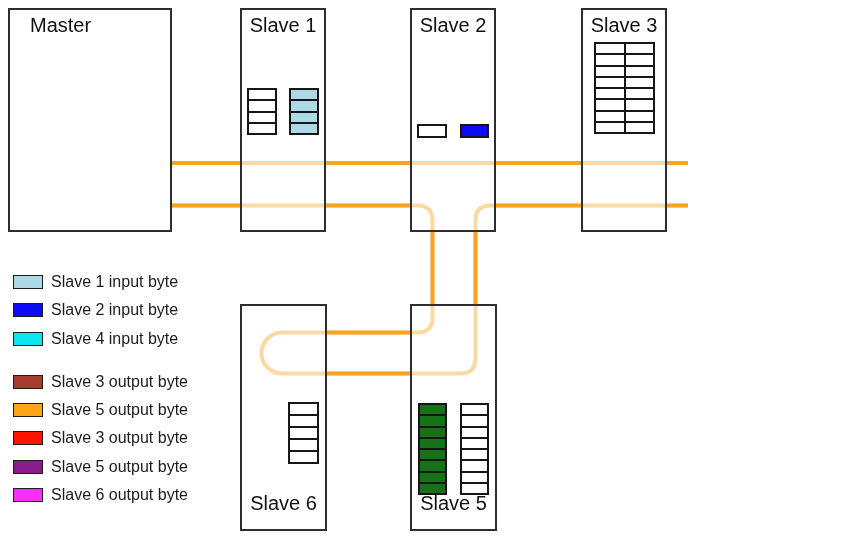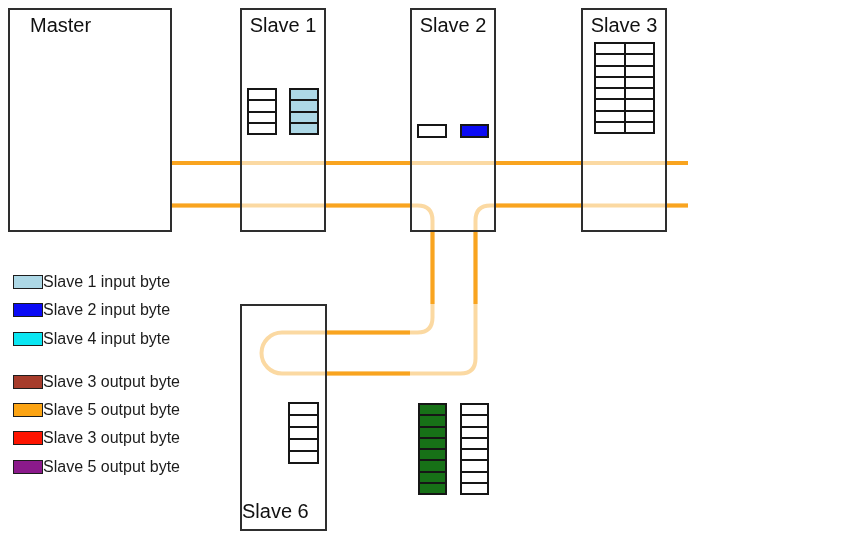--- a/index.html
+++ b/index.html
@@ -15,40 +15,40 @@
   .b-master{left:8px;top:8px;width:164px;height:224px;}
   .b-s1{left:240px;top:8px;width:86px;height:224px;}
   .b-s2{left:410px;top:8px;width:86px;height:224px;}
   .b-s3{left:581px;top:8px;width:86px;height:224px;}
   .b-s4{left:751px;top:8px;width:86px;height:224px;}
   .b-s6{left:240px;top:304px;width:87px;height:227px;}
   .b-s5{left:410px;top:304px;width:87px;height:227px;}
 
   .box-label{position:absolute;font-size:20px;color:var(--text,#111);white-space:nowrap;}
   .box-label.top{left:0;right:0;top:4px;text-align:center;}
-  .box-label.bottom{left:0;right:0;bottom:6px;}
+  .box-label.bottom{left:0;right:0;bottom:14px;text-align:center;}
   .box-label.master{left:20px;top:4px;text-align:left;}
 
   .byte-table{
     position:absolute;display:grid;box-sizing:border-box;
     border:2px solid #161616;background:#161616;gap:2px;
   }
   .byte-table .cell{background:#fff;}
   .t-s1-out{left:247px;top:88px;width:30px;height:47px;}
   .t-s1-in{left:289px;top:88px;width:30px;height:47px;}
   .t-s2-out{left:417px;top:124px;width:30px;height:14px;}
   .t-s2-in{left:460px;top:124px;width:29px;height:14px;}
   .t-s3{left:594px;top:42px;width:61px;height:92px;}
   .t-s4{left:764px;top:42px;width:60px;height:92px;}
   .t-s5-in{left:418px;top:403px;width:29px;height:92px;}
   .t-s5-out{left:460px;top:403px;width:29px;height:92px;}
   .t-s6{left:288px;top:402px;width:31px;height:62px;}
 
   .legend{position:absolute;left:13px;top:275px;display:flex;flex-direction:column;gap:14.4px;}
-  .legend-item{display:flex;align-items:center;height:14px;}
+  .legend-item{display:flex;align-items:center;gap:8px;height:14px;}
   .legend-gap{height:0;}
   .swatch{width:30px;height:14px;border:1.5px solid #1d1d1d;box-sizing:border-box;flex:none;background:#fff;}
   .legend-label{font-size:16px;color:#1c1c1c;white-space:nowrap;line-height:14px;}
 </style>
 </head>
 <body>
 
 <div class="canvas">
 
   <svg class="bus" viewBox="0 0 851 551" aria-hidden="true">
@@ -67,20 +67,23 @@
   </div>
   <div class="box b-s3">
     <span class="box-label top">Slave 3</span>
   </div>
   <div class="box b-s4">
     <span class="box-label top">Slave 4</span>
   </div>
   <div class="box b-s6">
     <span class="box-label bottom">Slave 6</span>
   </div>
+  <div class="box b-s5">
+    <span class="box-label bottom">Slave 5</span>
+  </div>
 
   <div class="byte-table t-s1-out" style="grid-template-columns: repeat(1, 1fr); grid-template-rows: repeat(4, 1fr);">
       <div class="cell" style="background: rgb(255, 255, 255);"></div>
       <div class="cell" style="background: rgb(255, 255, 255);"></div>
       <div class="cell" style="background: rgb(255, 255, 255);"></div>
       <div class="cell" style="background: rgb(255, 255, 255);"></div>
     </div>
   <div class="byte-table t-s1-in" style="grid-template-columns: repeat(1, 1fr); grid-template-rows: repeat(4, 1fr);">
       <div class="cell" style="background: rgb(173, 216, 230);"></div>
       <div class="cell" style="background: rgb(173, 216, 230);"></div>
@@ -180,15 +183,19 @@
       <span class="legend-label">Slave 5 output byte</span>
     </div>
     <div class="legend-item">
       <span class="swatch" style="background: rgb(253, 20, 0);"></span>
       <span class="legend-label">Slave 3 output byte</span>
     </div>
     <div class="legend-item">
       <span class="swatch" style="background: rgb(139, 26, 139);"></span>
       <span class="legend-label">Slave 5 output byte</span>
     </div>
+    <div class="legend-item">
+      <span class="swatch" style="background: rgb(252, 46, 252);"></span>
+      <span class="legend-label">Slave 6 output byte</span>
+    </div>
   </div>
 
 </div>
 
 </body></html>

